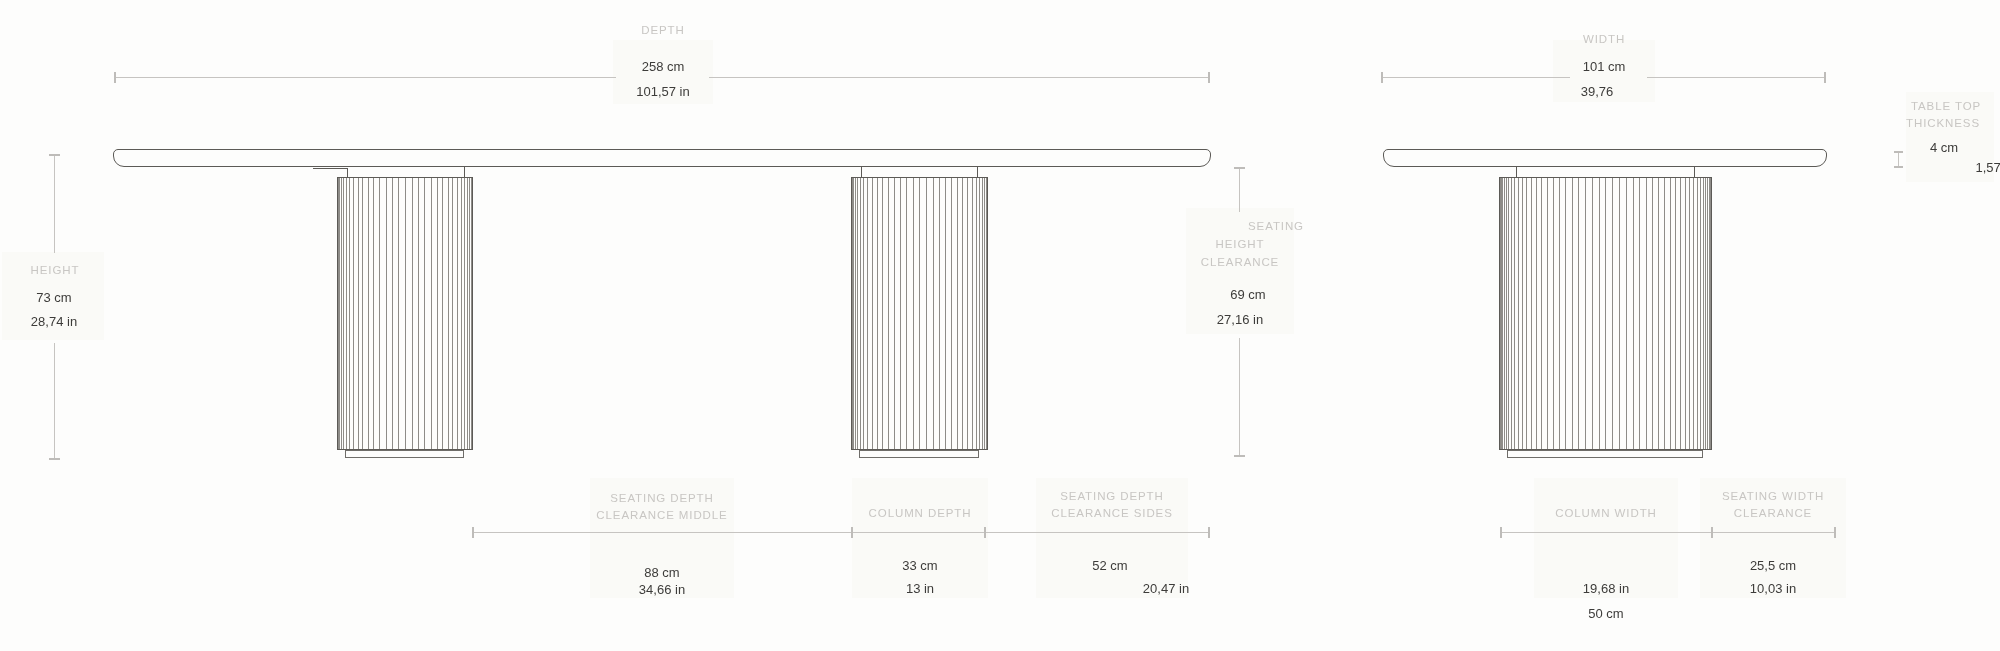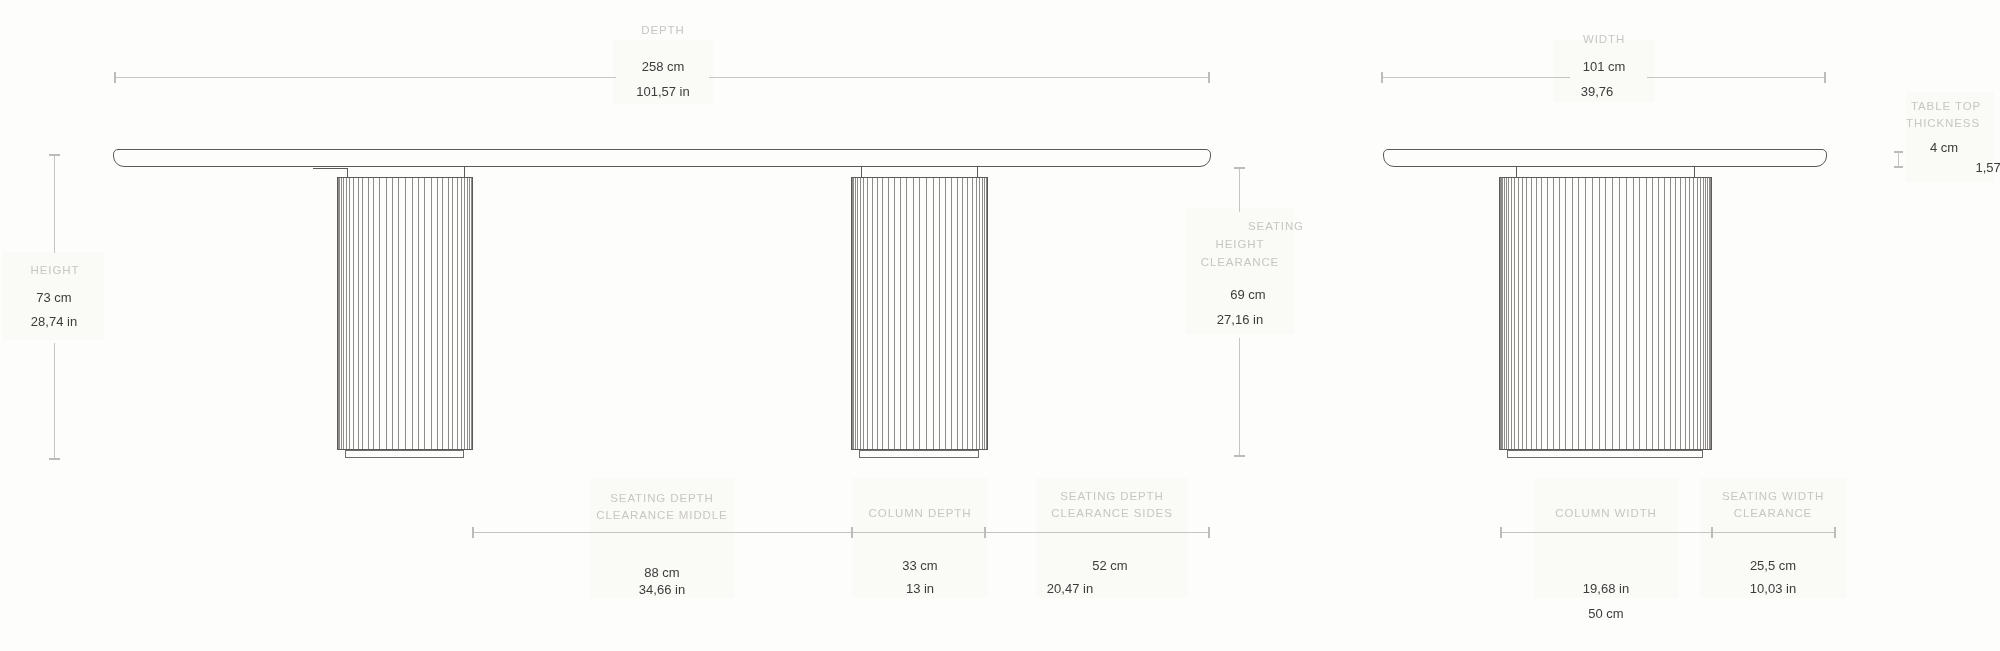--- a/index.html
+++ b/index.html
@@ -213,21 +213,21 @@
   <div class="val" style="left:662px;top:566px;">88 cm</div>
   <div class="val" style="left:662px;top:583px;">34,66 in</div>
 
   <div class="lbl" style="left:920px;top:507px;">COLUMN DEPTH</div>
   <div class="val" style="left:920px;top:559px;">33 cm</div>
   <div class="val" style="left:920px;top:582px;">13 in</div>
 
   <div class="lbl" style="left:1112px;top:490px;">SEATING DEPTH</div>
   <div class="lbl" style="left:1112px;top:507px;">CLEARANCE SIDES</div>
   <div class="val" style="left:1102px;top:559px;margin-left:8px;">52 cm</div>
-  <div class="val" style="left:1070px;top:582px;">20,47 in</div>
+  <div class="val" style="left:1166px;top:582px;">20,47 in</div>
 
   <div class="hline" style="left:1382px;top:77px;width:188px;"></div>
   <div class="hline" style="left:1647px;top:77px;width:179px;"></div>
   <div class="tick-v" style="left:1381px;top:72px;"></div>
   <div class="tick-v" style="left:1824px;top:72px;"></div>
   <div class="lbl" style="left:1604px;top:33px;">WIDTH</div>
   <div class="val" style="left:1604px;top:60px;">101 cm</div>
   <div class="val" style="left:1597px;top:85px;">39,76</div>
 
   <div class="vline" style="left:1898px;top:152px;height:16px;"></div>

